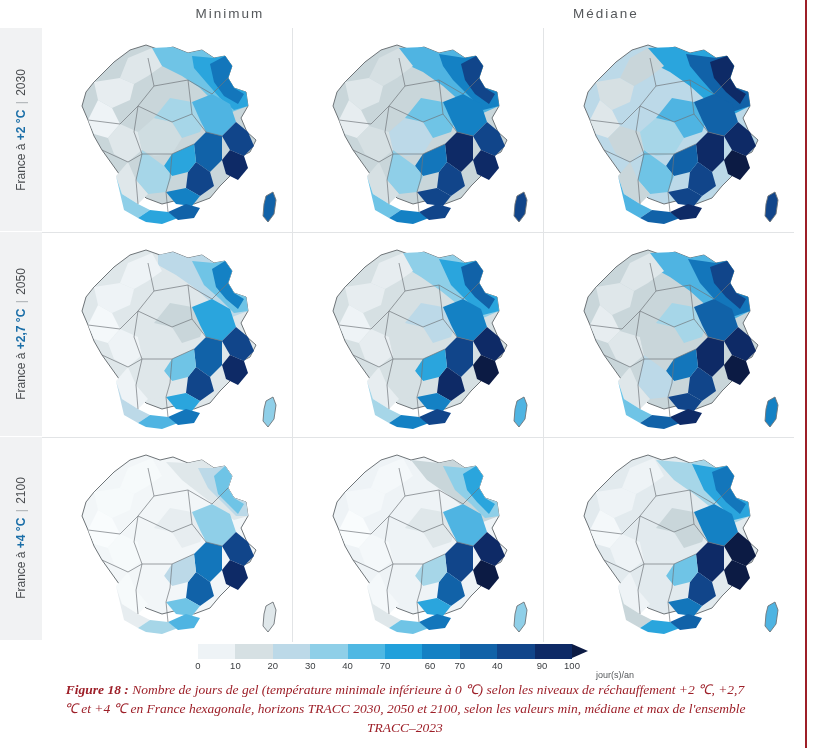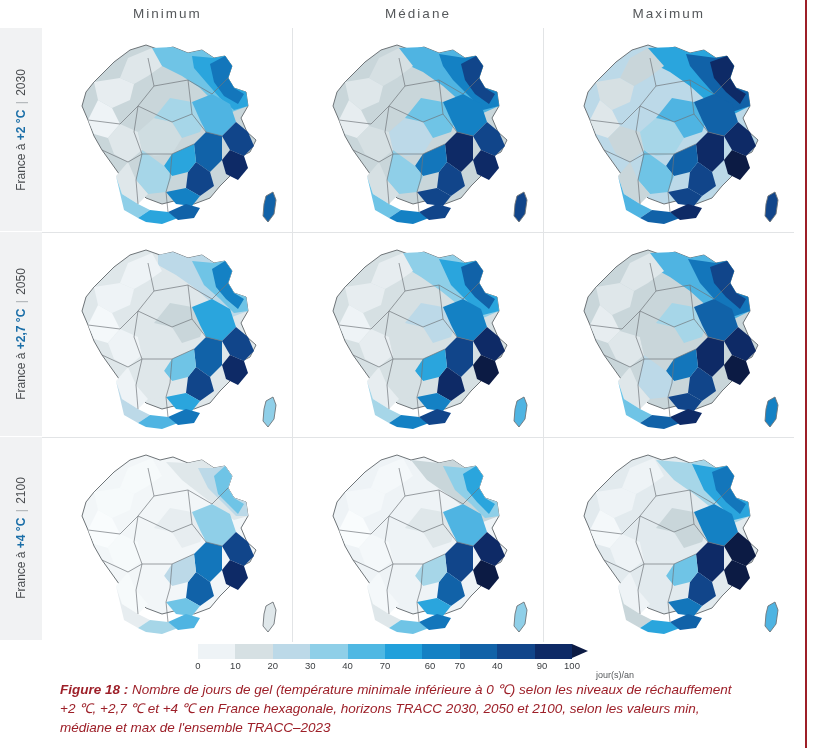--- a/index.html
+++ b/index.html
@@ -167,22 +167,22 @@
     font-size: 9px;
     color: #55585b;
   }
 
   
   .caption {
     position: absolute;
     left: 60px;
     top: 680px;
     width: 690px;
-    text-align: left;
-    font-family: Liberation Sans, sans-serif;
+    text-align: center;
+    font-family: Liberation Serif, serif;
     font-style: italic;
     font-size: 13.5px;
     line-height: 19px;
     color: #9d1f28;
   }
   .caption b { font-weight: bold; }
 
   svg { display: block; }
 </style>
 </head>
@@ -217,21 +217,20 @@
         <span>2100</span>
       </div>
     </div>
   </div>
 
   <div class="grid-wrap">
 
     <div class="col-headers">
       <div class="col-head">Minimum</div>
       <div class="col-head">Médiane</div>
-      <div class="col-head">Maximum</div>
     </div>
 
     <div class="rows">
 
       <div class="map-row">
         <div class="map-cell">
           <svg viewBox="0 0 250 204" width="250" height="204">
             <g>
               <path d="M88 22 L104 17 L118 22 L131 19 L146 25 L160 22 L172 30 L183 28 L190 38 L186 50 L192 60 L204 64 L206 78 L199 90 L205 104 L214 112 L208 124 L196 130 L190 146 L178 158 L168 170 L152 176 L136 172 L120 176 L104 170 L92 158 L80 150 L70 136 L60 122 L52 108 L46 92 L40 78 L44 64 L52 54 L62 44 L72 34 Z" fill="#c9d6da" stroke="#6e7478" stroke-width="1"></path>
               <path d="M110 20 L131 19 L146 25 L160 22 L172 30 L183 28 L190 38 L186 50 L192 60 L204 64 L206 78 L190 84 L172 74 L158 60 L140 48 L120 38 L106 30 Z" fill="#6fc4e6"></path>

